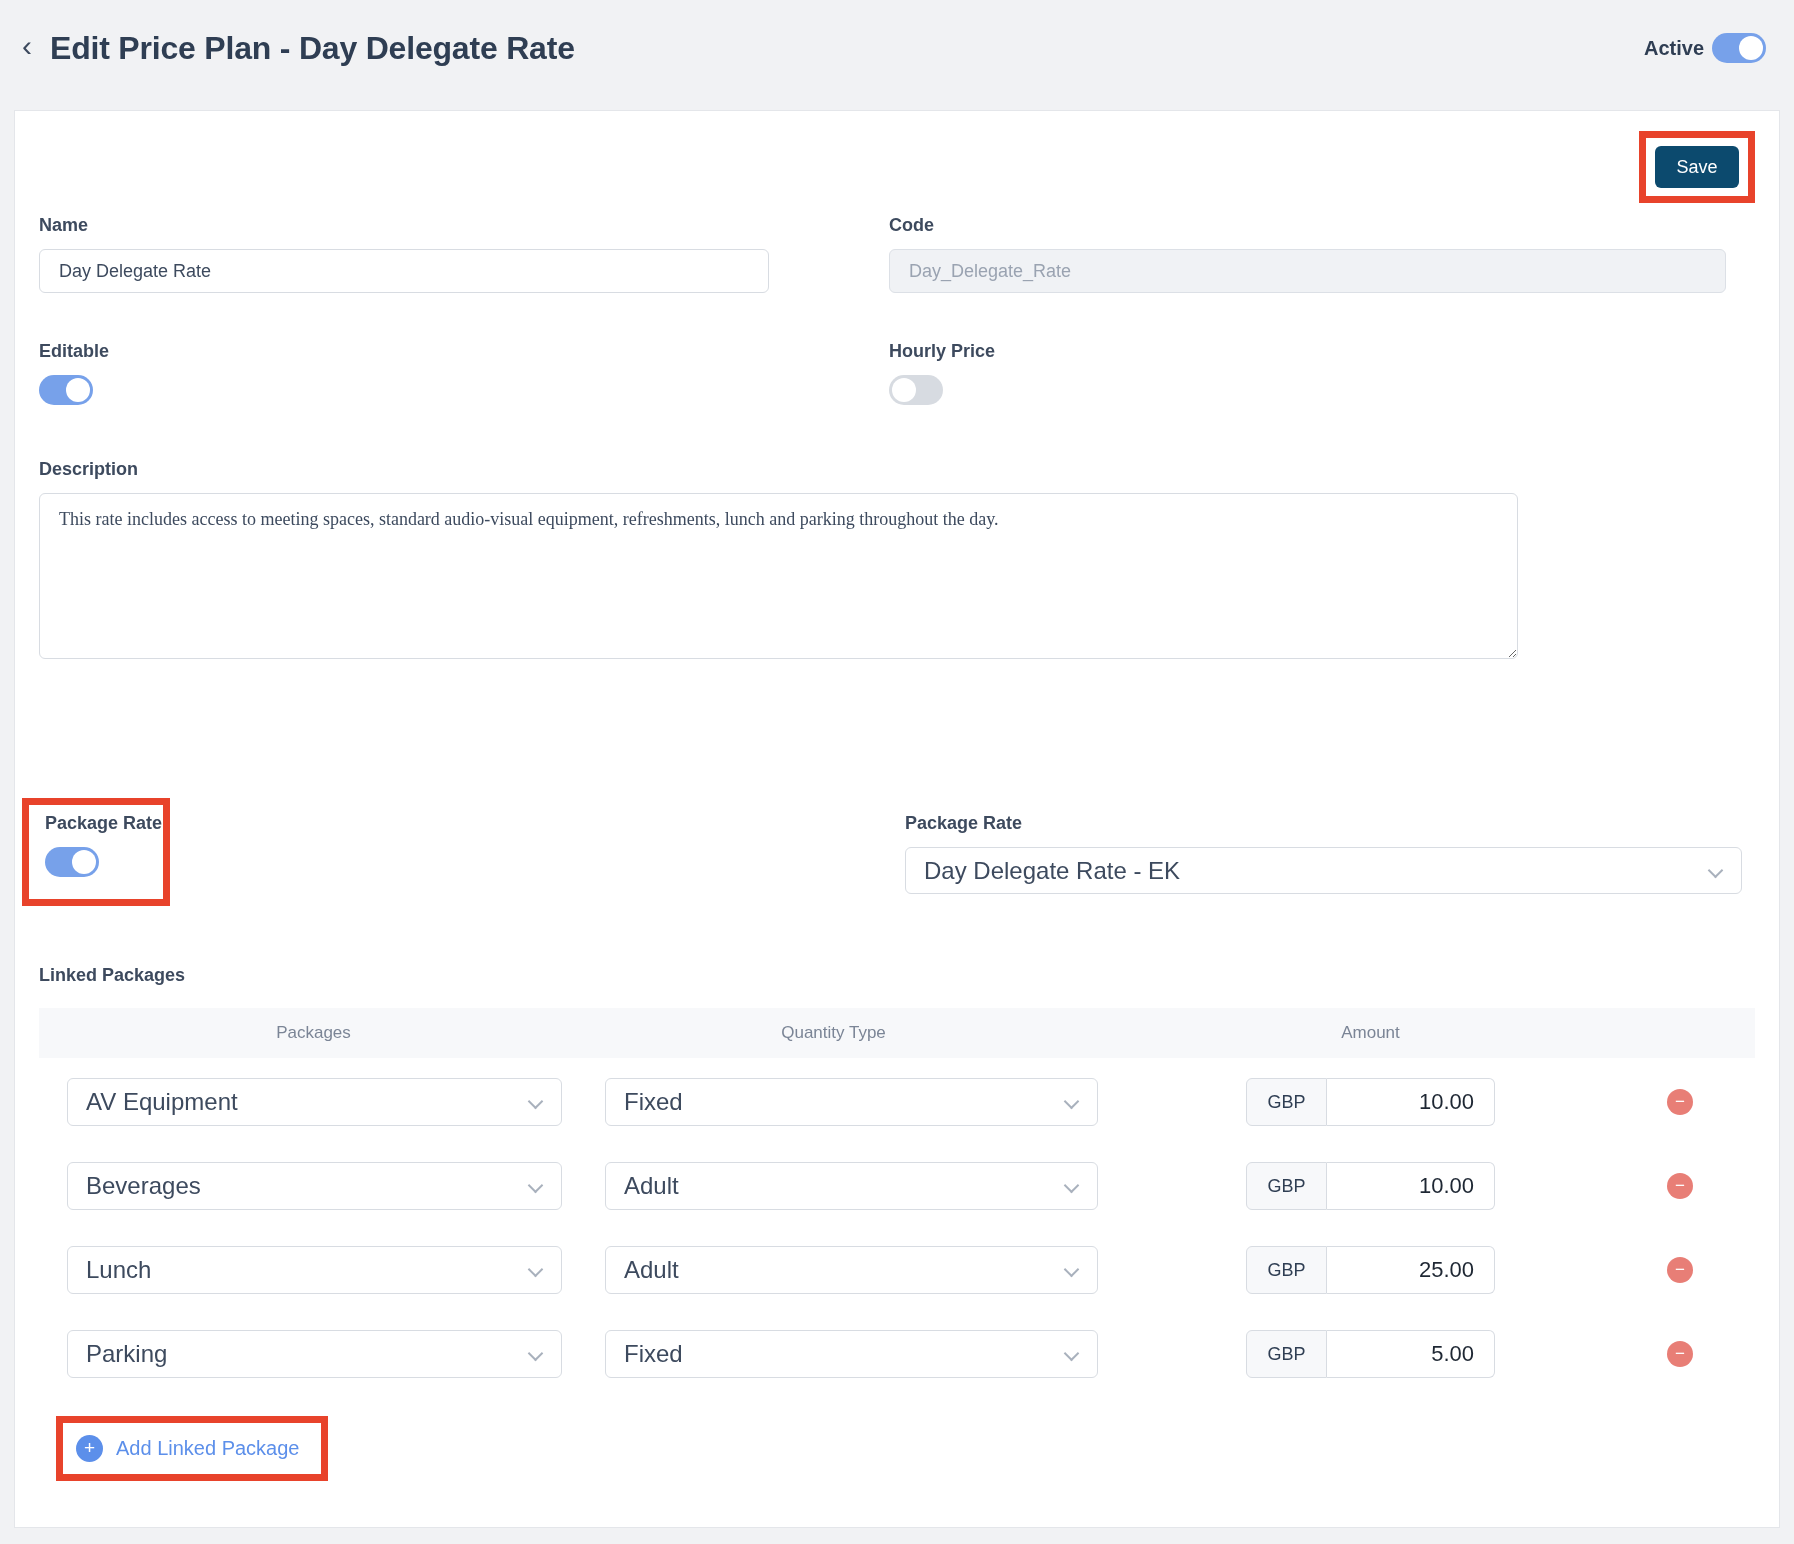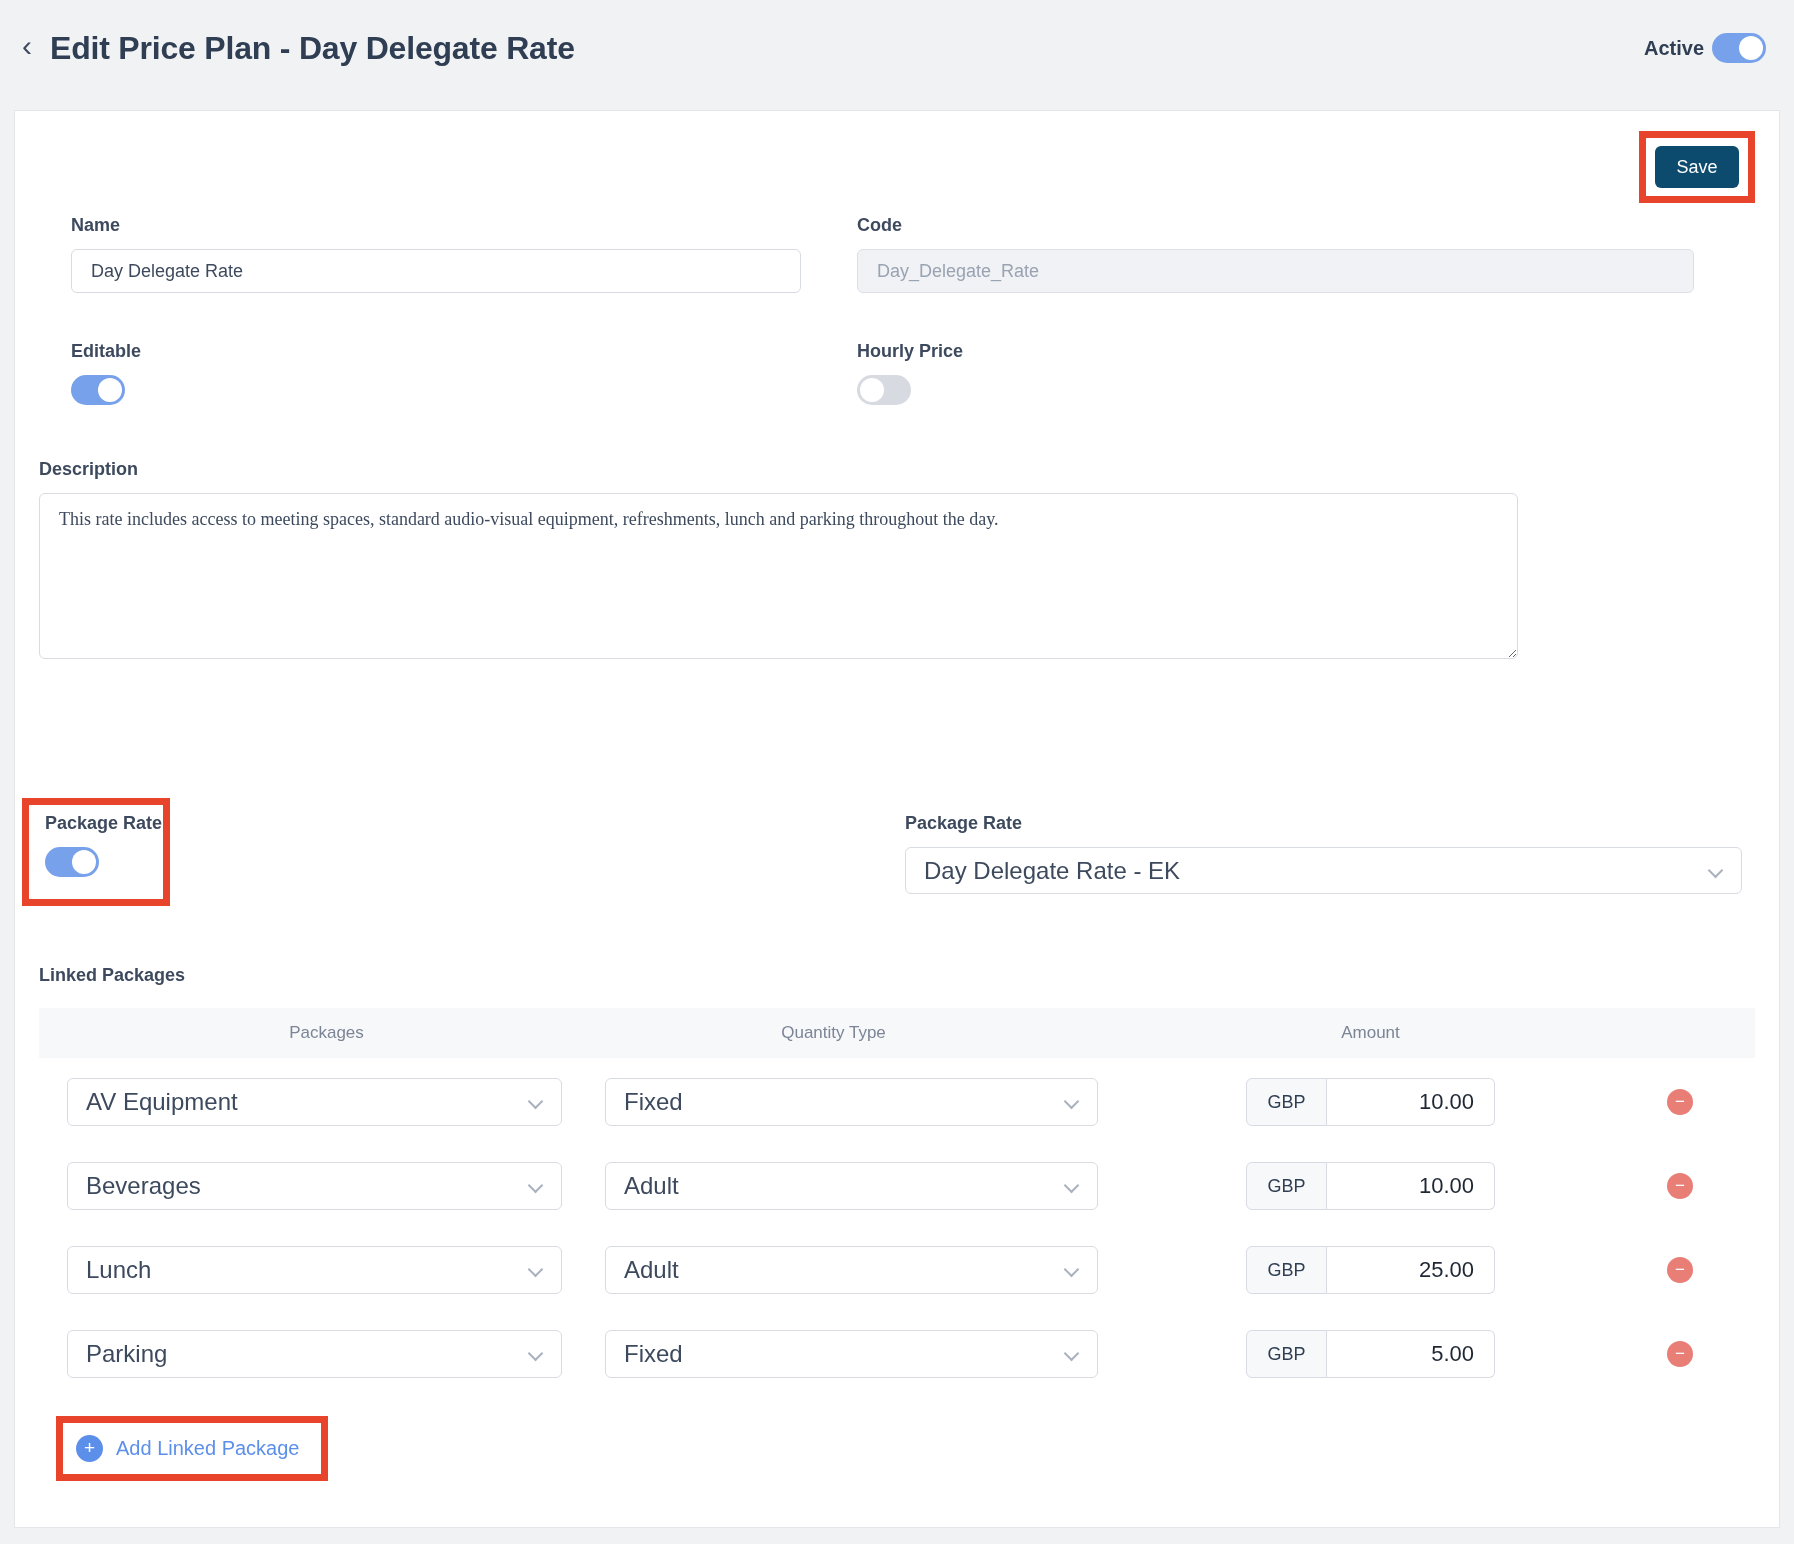--- a/index.html
+++ b/index.html
@@ -83,22 +83,21 @@
     border-radius: 6px;
     font-size: 18px;
     font-family: "Liberation Sans", sans-serif;
     cursor: pointer;
   }
 
   
   .field-grid {
     display: grid;
     grid-template-columns: 730px 837px;
-    column-gap: 56px;
-    margin-left: 32px;
+    column-gap: 120px;
   }
   .grid-1 { margin-top: 12px; }
   .field-label {
     font-size: 18px;
     font-weight: 700;
     color: #3D4A5E;
     margin-bottom: 14px;
     line-height: 20px;
   }
   .text-input {
@@ -195,21 +194,21 @@
     height: 50px;
     background: #F7F8FA;
   }
   .table-header .col-label {
     position: absolute;
     top: 15px;
     font-size: 17px;
     color: #7B8596;
     text-align: center;
   }
-  .col-packages { left: 40px;   width: 495px; }
+  .col-packages { left: 27px;   width: 495px; }
   .col-quantity { left: 548px;  width: 493px; }
   .col-amount   { left: 1207px; width: 249px; }
 
   .table-rows { margin-top: 20px; }
   .table-row {
     position: relative;
     height: 48px;
     margin-bottom: 36px;
   }
   .row-package  { position: absolute; left: 28px;  width: 495px; height: 48px; }

